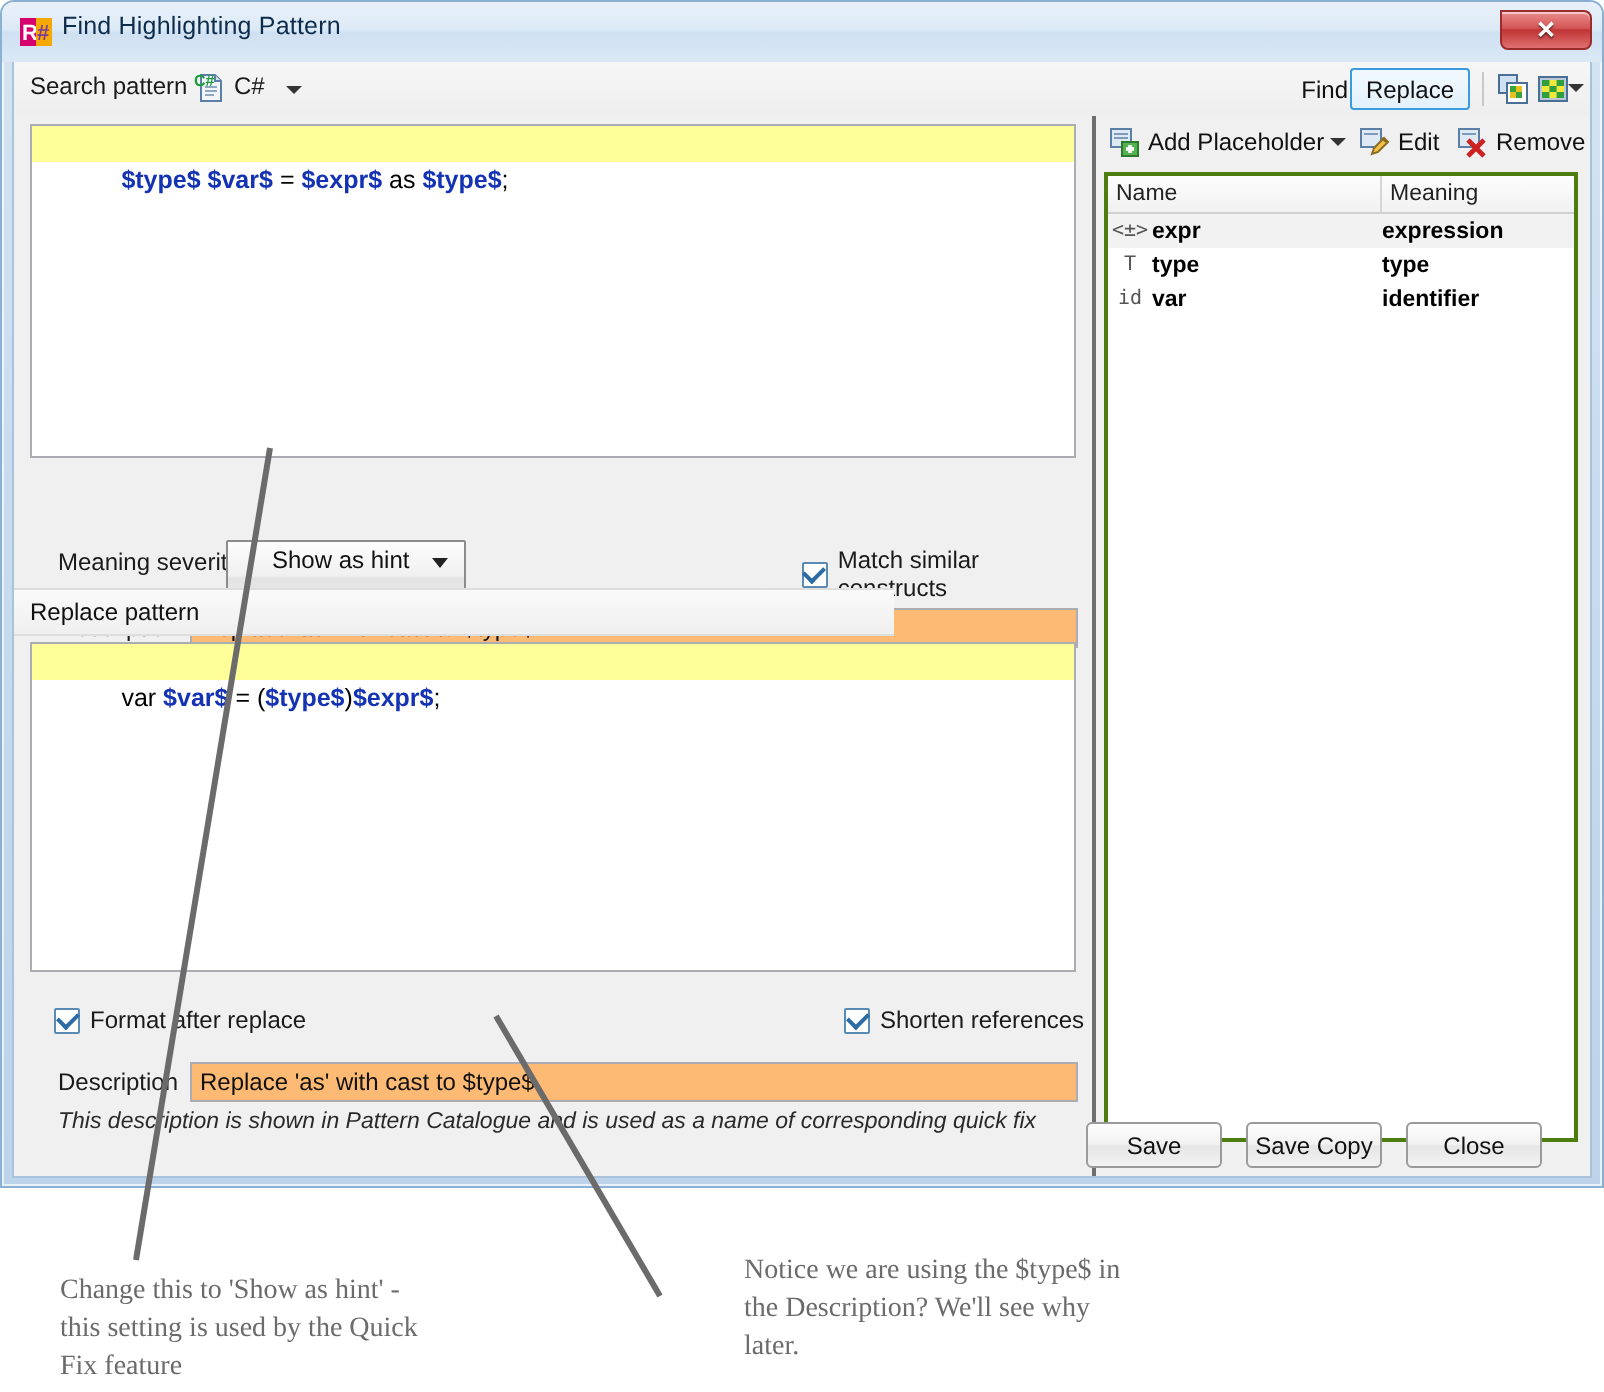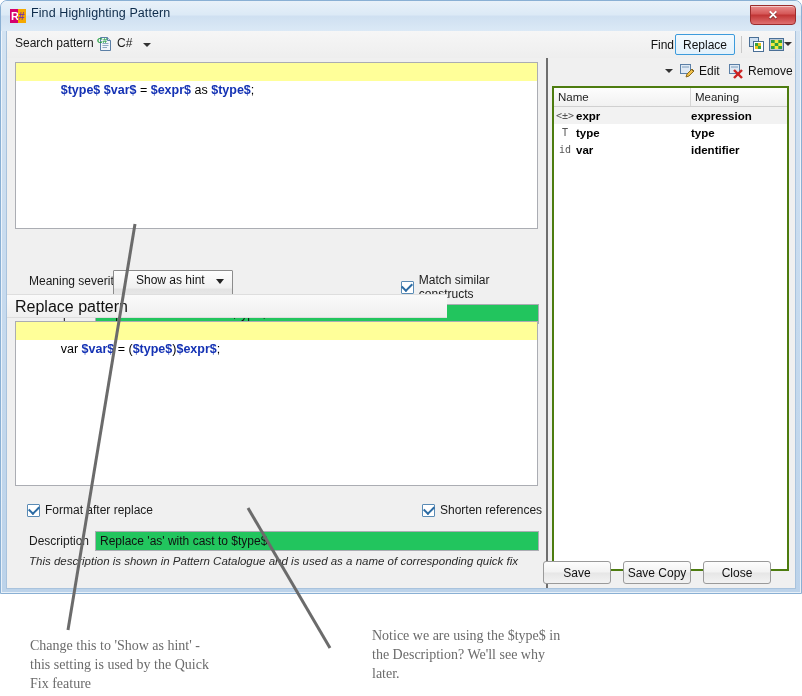--- a/index.html
+++ b/index.html
@@ -104,39 +104,39 @@
   .kw { color:#000000; }
   .sym { color:#000000; }
 
   .search-code { left:8px; top:4px; width:523px; height:167px; }
   .replace-code{ left:8px; top:263px; width:523px; height:165px; }
 
   .sect-head {
     position:absolute; left:0; width:440px; height:24px;
     background:linear-gradient(to bottom,#fafafa,#efefef);
     border-top:1px solid #dedede; border-bottom:1px solid #dedede;
-    font-size:16px; color:#111; padding-left:8px; line-height:23px;
+    font-size:12px; color:#111; padding-left:8px; line-height:23px;
   }
   .sect-replace { top:236px; }
 
   .row-label { position:absolute; font-size:12px; color:#1a1a1a; }
 
   .combo {
     position:absolute; height:37px; border:1px solid #8c8c8c; border-radius:1px;
     background:linear-gradient(to bottom,#fdfdfd 0%,#f0f0f0 48%,#e3e3e3 52%,#eeeeee 100%);
     font-size:12px; color:#111; padding-left:22px; line-height:19px; cursor:pointer;
   }
   .combo .cbcaret{
     position:absolute; right:8px; top:8px;
     width:0;height:0;border-left:4px solid transparent;border-right:4px solid transparent;
     border-top:5px solid #222;
   }
 
   .textbox {
-    position:absolute; height:20px; border:1px solid #abadb3; background:#22c55e;
+    position:absolute; height:20px; border:1px solid #abadb3; background:#fdba74;
     font-size:12px; color:#111; padding-left:4px; line-height:18px;
   }
   .hint {
     position:absolute; font-size:11.5px; font-style:italic; color:#2a2a2a;
   }
 
   .chk { position:absolute; display:flex; align-items:center; cursor:pointer; }
   .chk .box {
     width:13px; height:13px; border:1px solid #5a8bb5; background:#fff;
     display:flex; align-items:center; justify-content:center; margin-right:5px;
@@ -296,20 +296,31 @@
         <div class="row-label" style="left:22px; top:476px;">Description</div>
         <input class="textbox" style="left: 88px; top: 473px; width: 444px;" value="Replace 'as' with cast to $type$">
         <div class="hint" style="left:22px; top:497px;">This description is shown in Pattern Catalogue and is used as a name of corresponding quick fix</div>
       </div>
 
       <div class="splitter"></div>
 
       <div class="rightpane">
         <div class="rp-toolbar">
 
+          <div class="rp-btn" style="left:4px;">
+            <svg class="ic" viewBox="0 0 15 15">
+              <rect x="0.5" y="0.5" width="10" height="9" fill="#dfe9f4" stroke="#5b7fa6"></rect>
+              <line x1="2" y1="3" x2="9" y2="3" stroke="#7d9cbb"></line>
+              <line x1="2" y1="5" x2="9" y2="5" stroke="#7d9cbb"></line>
+              <rect x="6" y="7" width="8" height="7" fill="#53b353" stroke="#2c7a2c"></rect>
+              <line x1="10" y1="8.5" x2="10" y2="12.5" stroke="#ffffff" stroke-width="1.8"></line>
+              <line x1="8" y1="10.5" x2="12" y2="10.5" stroke="#ffffff" stroke-width="1.8"></line>
+            </svg>
+            <span>Add Placeholder</span>
+          </div>
           <div class="rp-caret" style="left:117px;"></div>
 
           <div class="rp-btn" style="left:129px;">
             <svg class="ic" viewBox="0 0 15 15">
               <rect x="0.5" y="0.5" width="10" height="9" fill="#dfe9f4" stroke="#5b7fa6"></rect>
               <line x1="2" y1="3" x2="9" y2="3" stroke="#7d9cbb"></line>
               <path d="M6 13 l1-3 l5-5 l2 2 l-5 5 z" fill="#f2c14a" stroke="#8a6a1f"></path>
               <path d="M11 5 l2 2" stroke="#8a6a1f"></path>
             </svg>
             <span>Edit</span>

